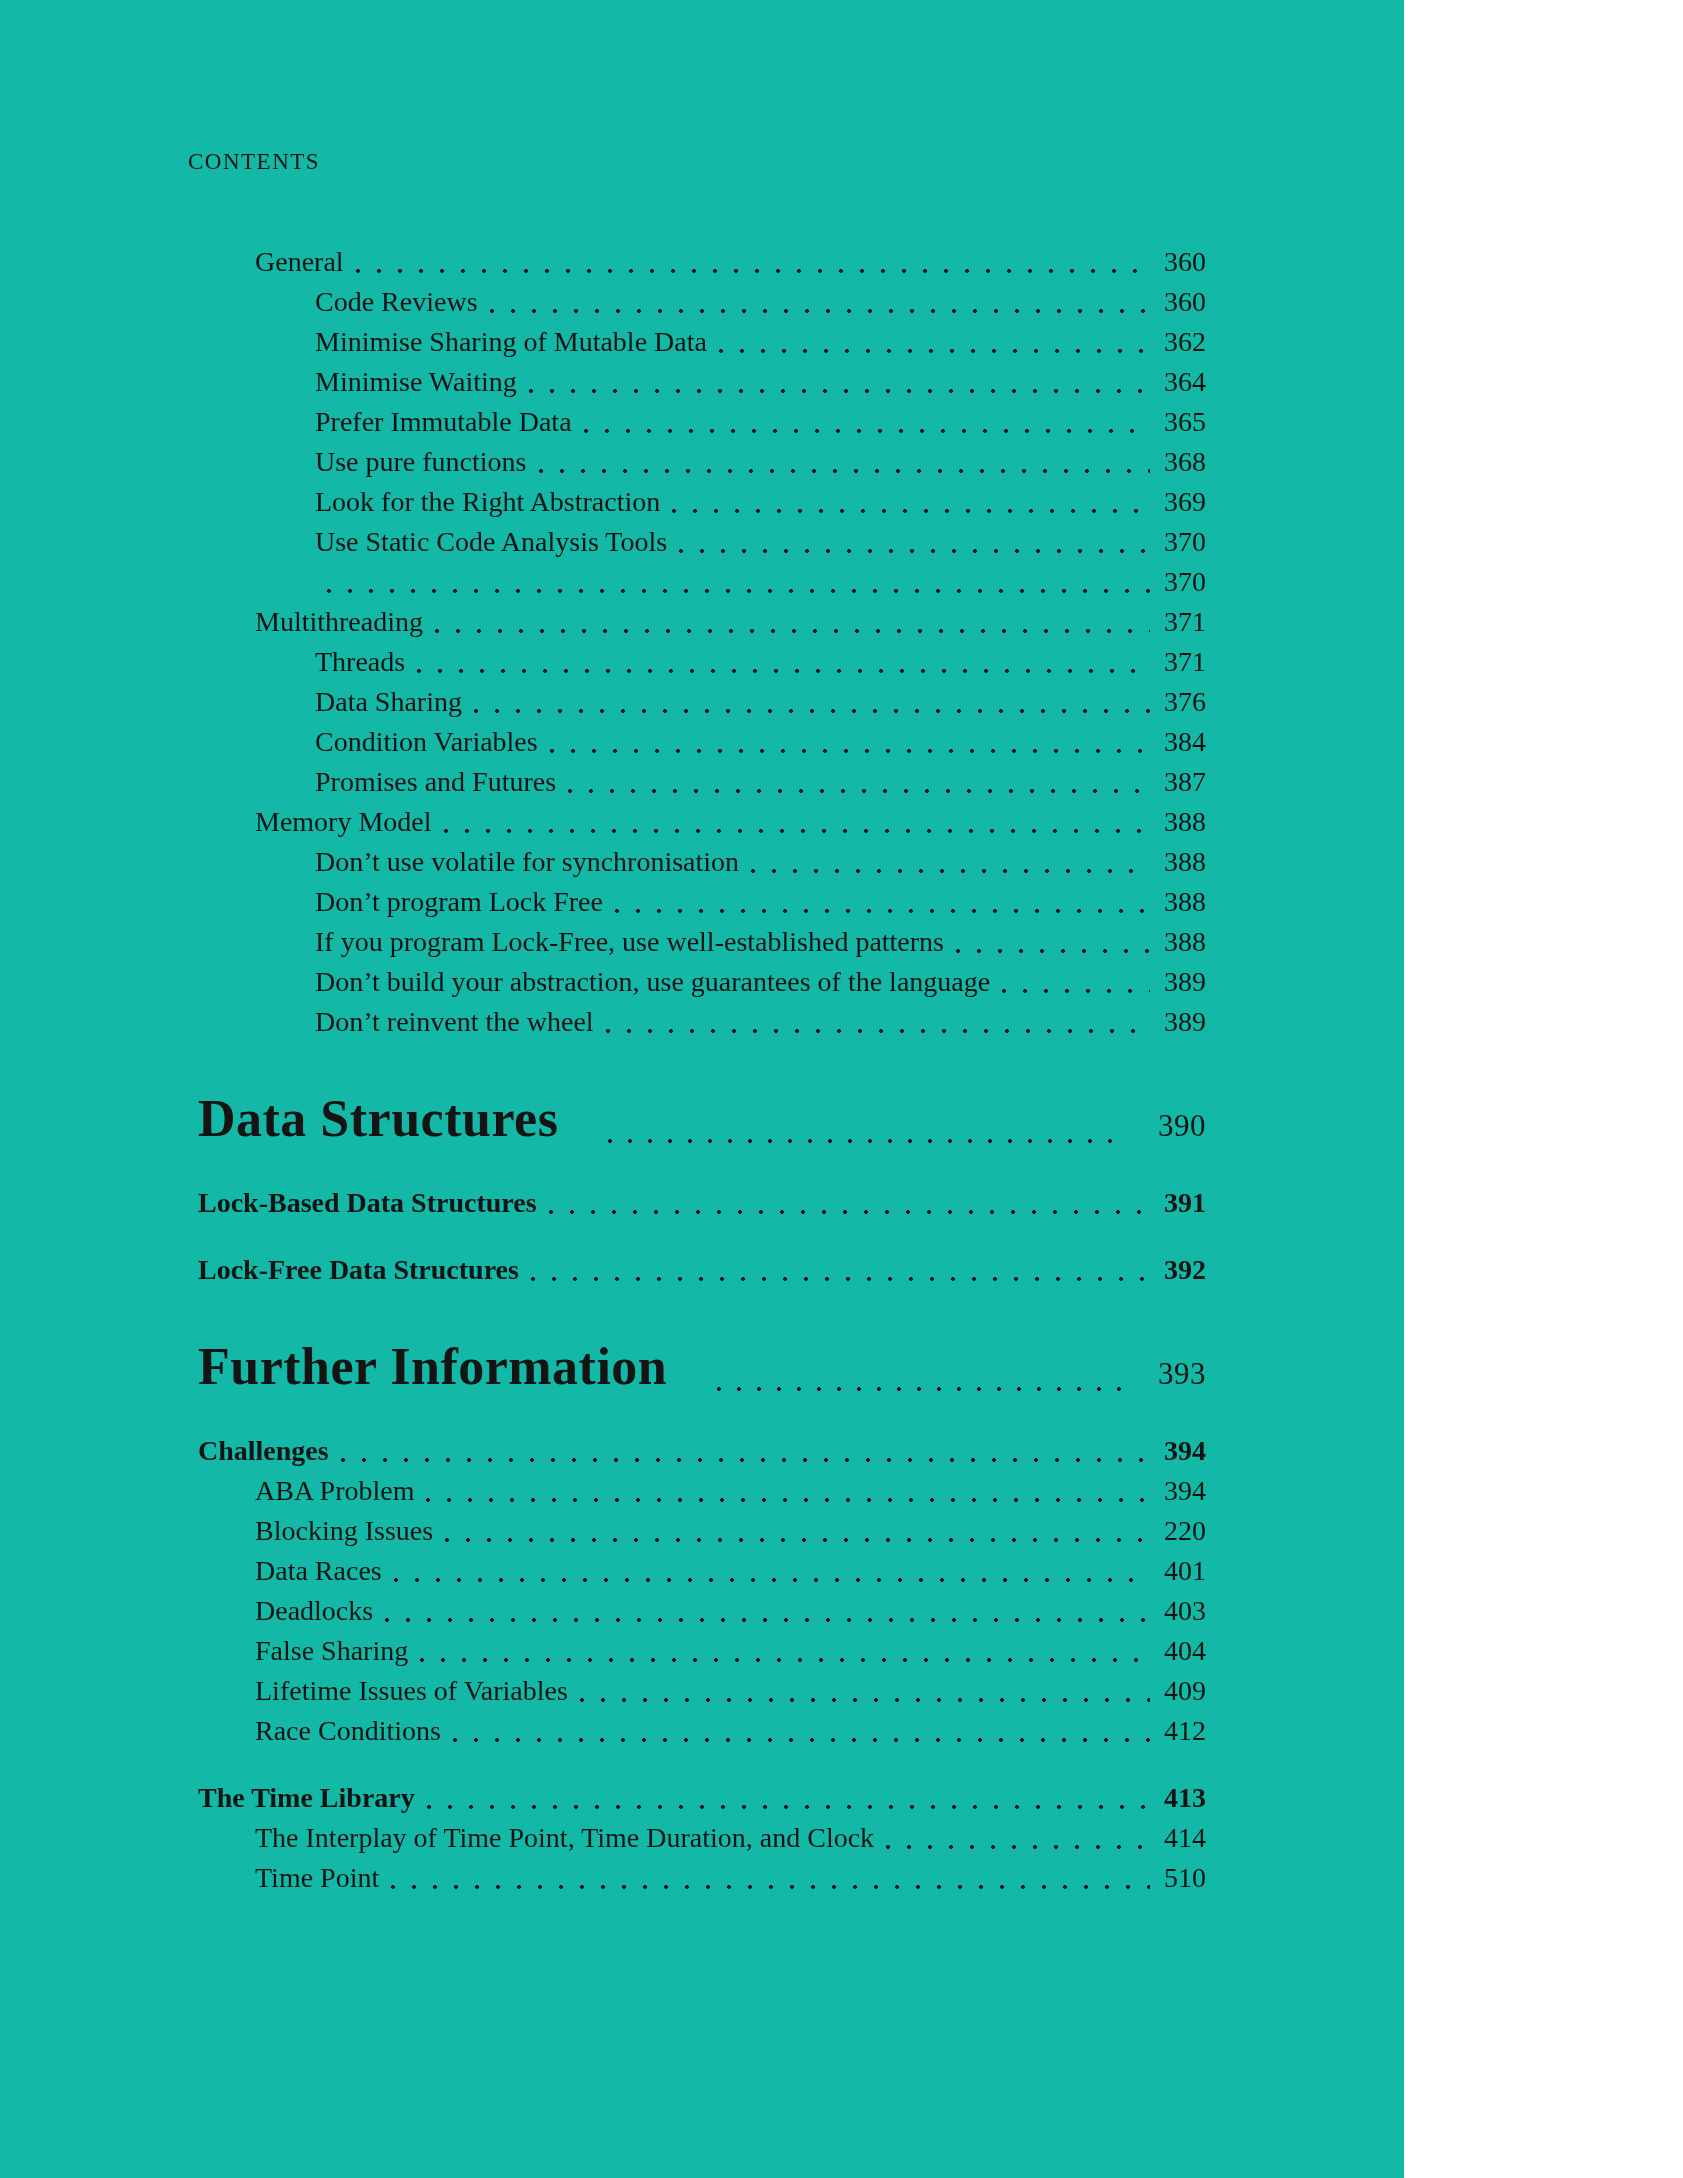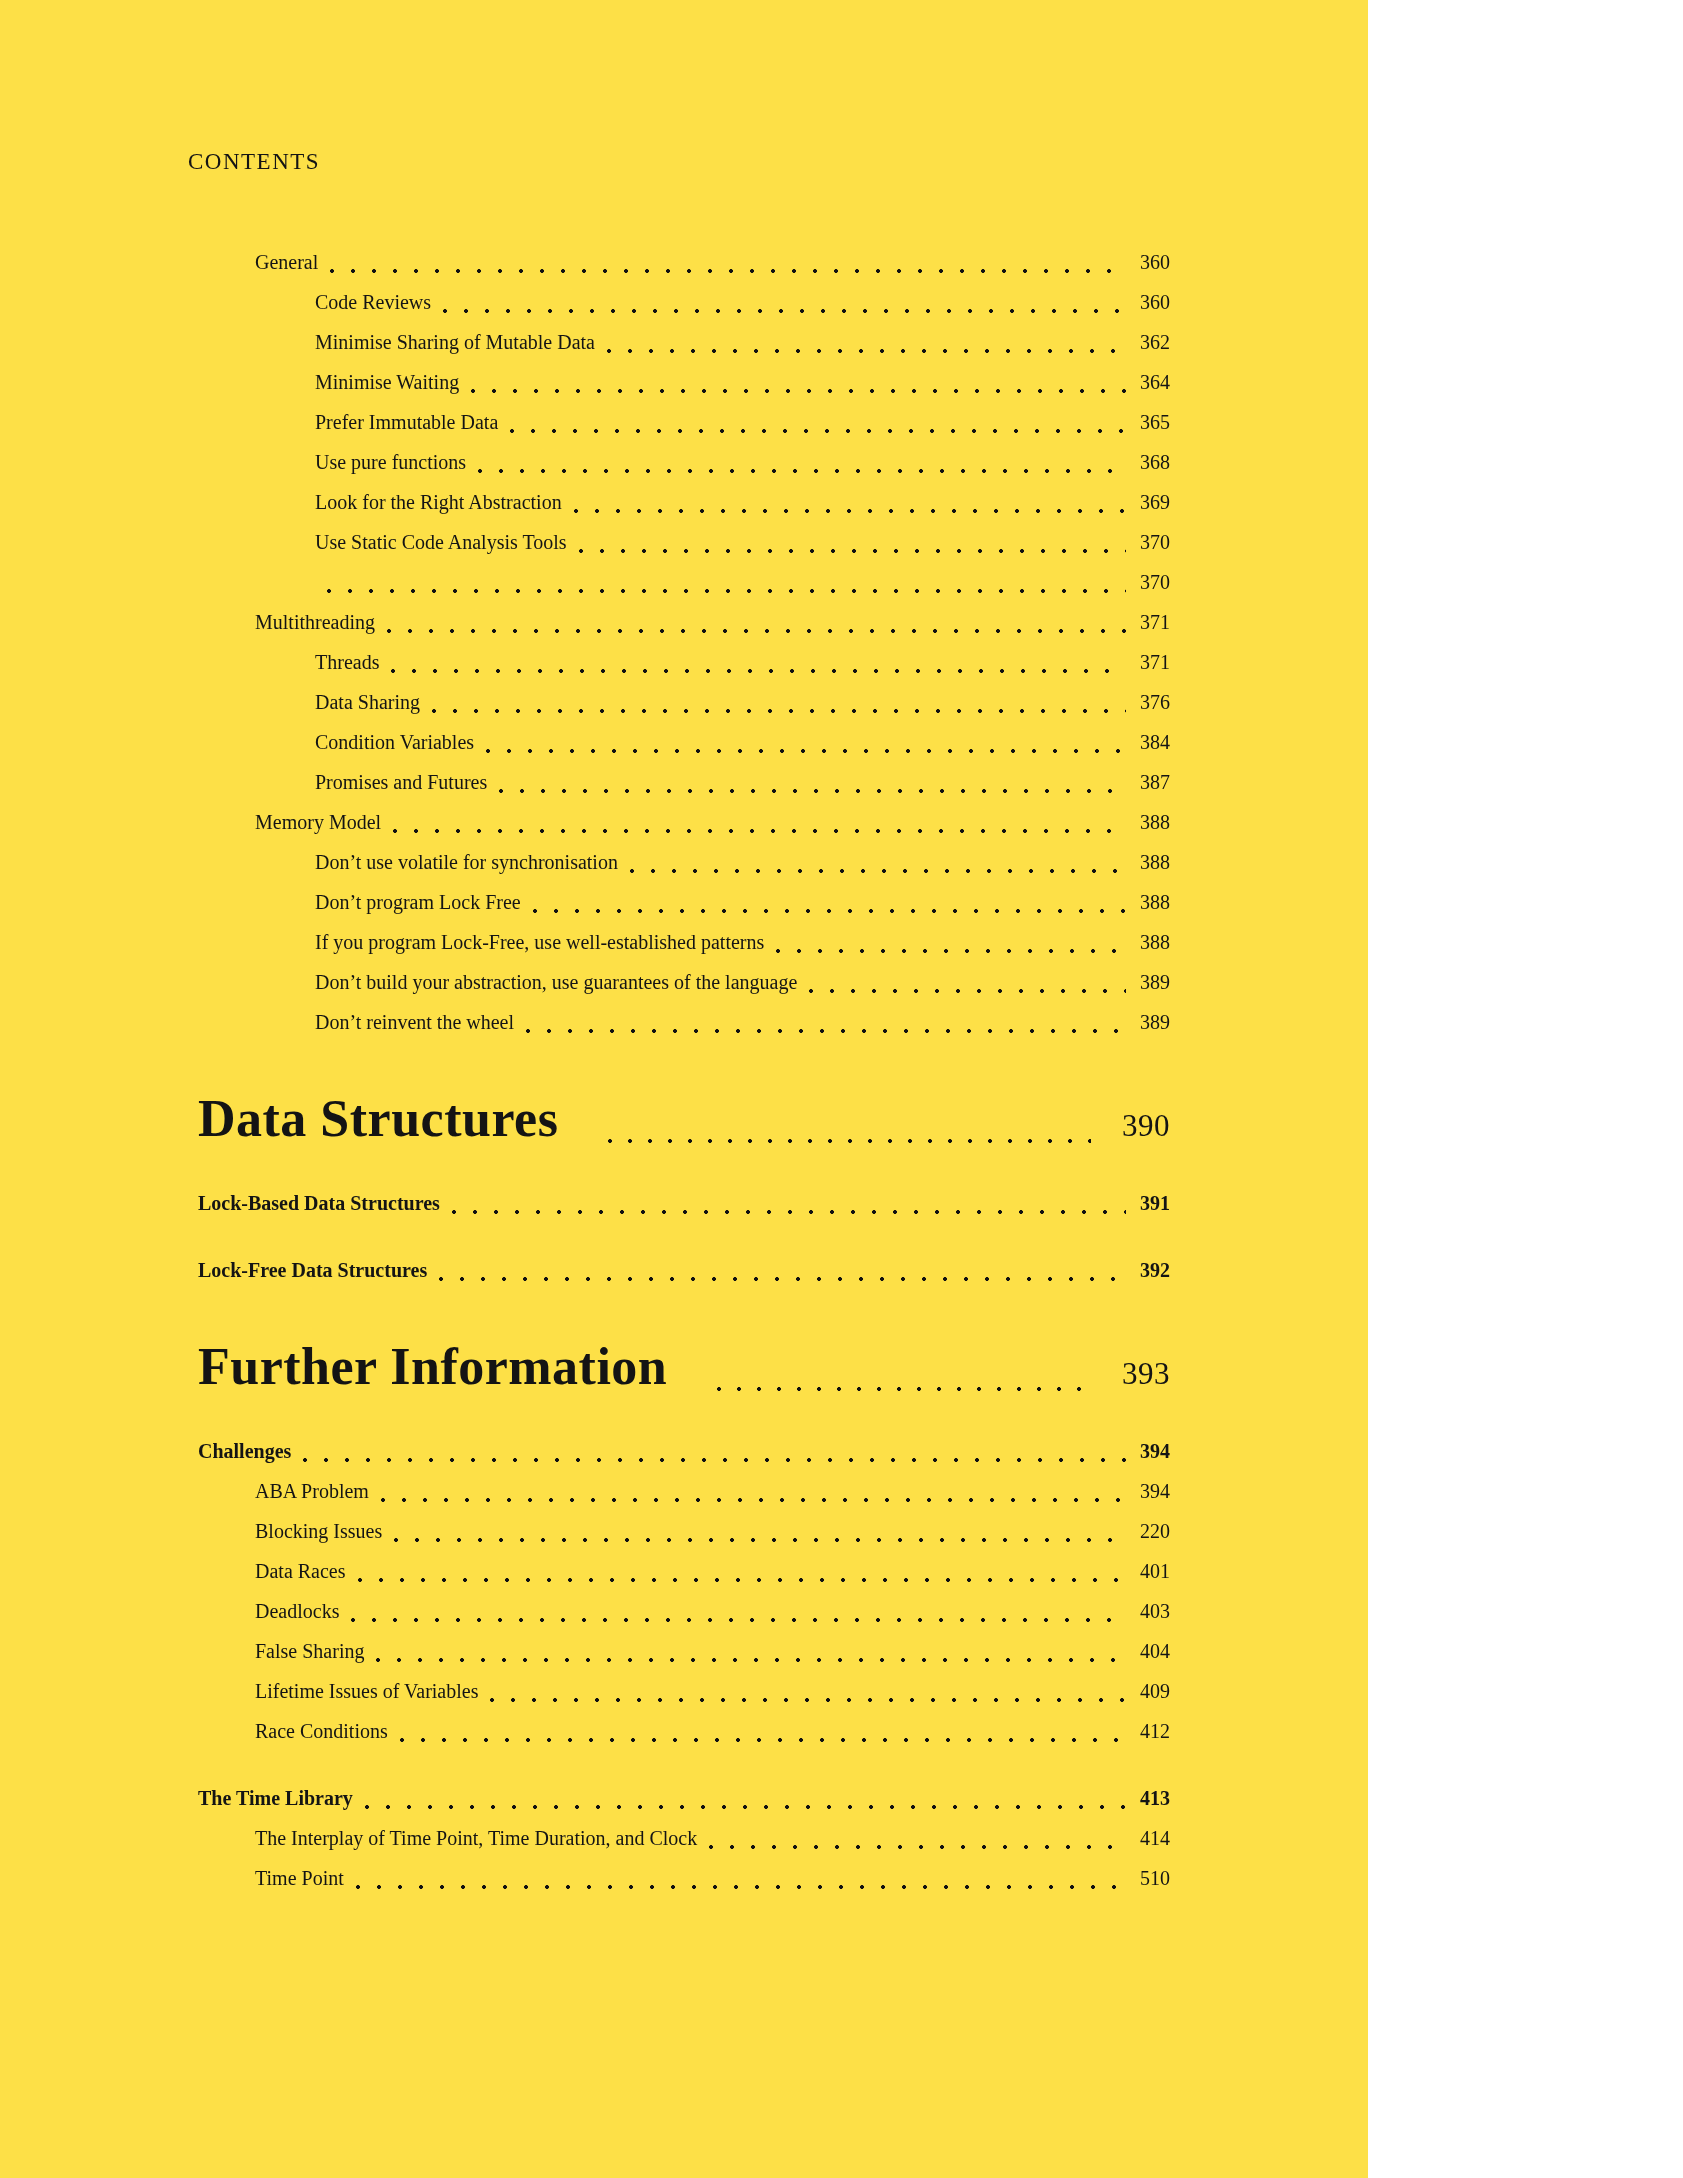--- a/index.html
+++ b/index.html
@@ -1,42 +1,43 @@
 <!DOCTYPE html>
 <html><head>
 <meta charset="utf-8">
 <style>
   html, body { margin: 0; padding: 0; background: #ffffff; }
   .page {
     position: relative;
     width: 1368px;
     height: 2178px;
-    background: #fde047;
+    background: #14b8a6;
     font-family: "Liberation Serif", "DejaVu Serif", serif;
     color: #141414;
     overflow: hidden;
+    padding-left: 36px;
   }
   .contents-label {
     position: absolute;
     left: 188px;
     top: 149px;
     font-size: 23px;
     letter-spacing: 1.5px;
     font-weight: 400;
   }
   .toc {
     position: absolute;
     left: 198px;
     right: 198px;
     top: 242px;
   }
   .row {
     display: flex;
     align-items: baseline;
-    font-size: 20px;
+    font-size: 28px;
     line-height: 40px;
     white-space: nowrap;
   }
   .row .leader {
     flex: 1 1 auto;
     align-self: flex-end;
     height: 4px;
     margin: 0 14px 9px 12px;
     background-image: radial-gradient(circle at 2px 2px, #111 1.7px, rgba(0,0,0,0) 2.2px);
     background-size: 21px 4px;

